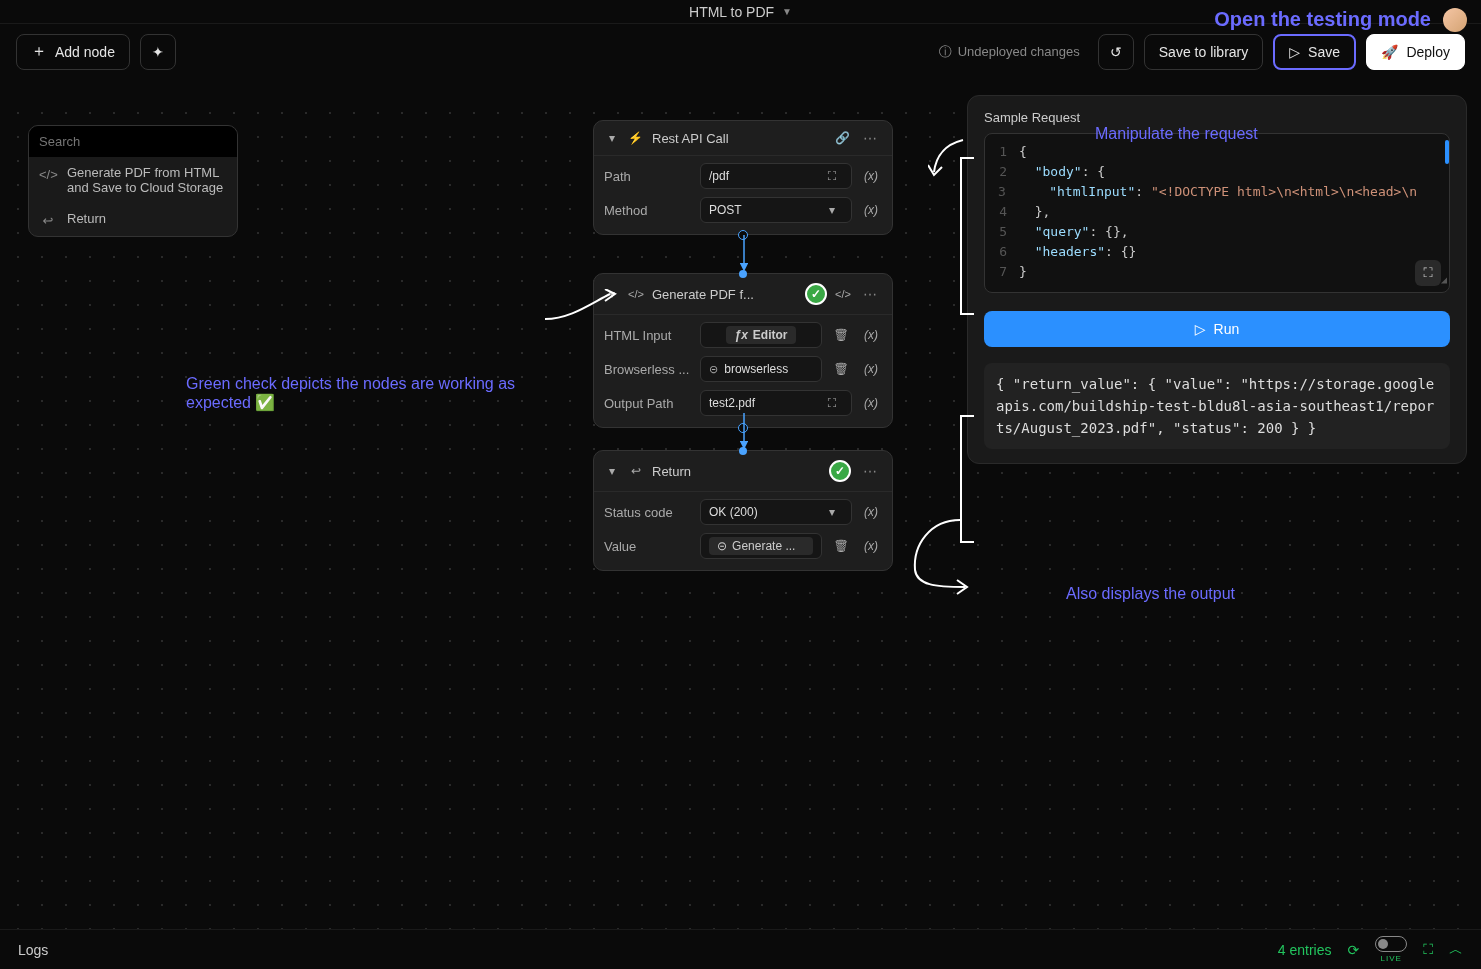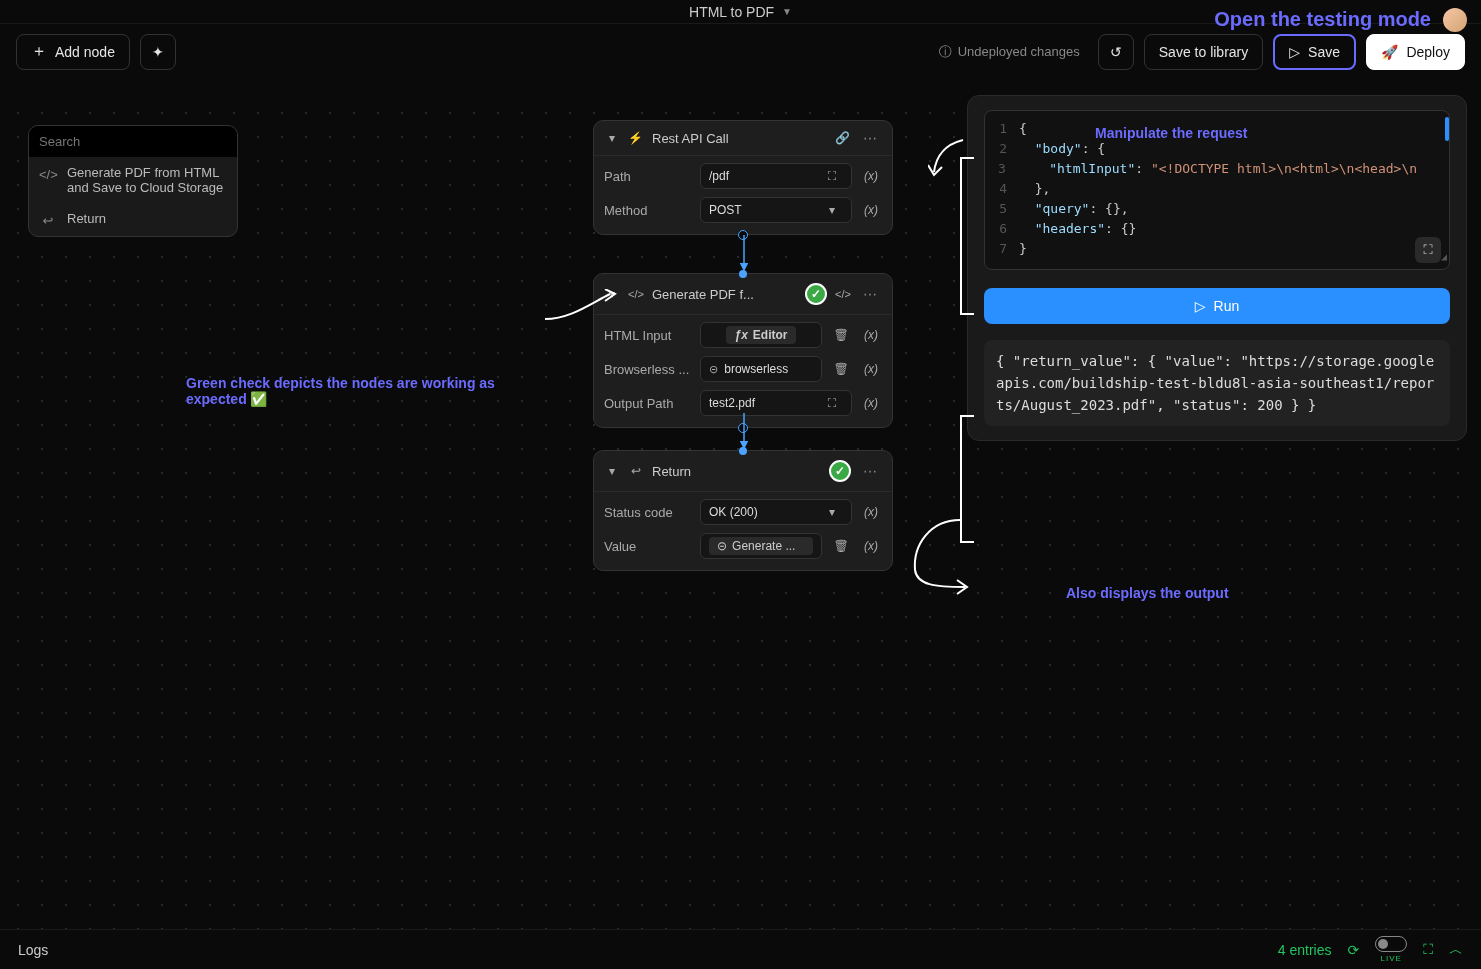--- a/index.html
+++ b/index.html
@@ -234,22 +234,22 @@
   font-family: ui-monospace,"SF Mono",Menlo,monospace;
   font-size:14px;
   line-height:22px;
   color:#ddd;
   word-break:break-all;
 }
 
 .annotation {
   position:absolute;
   color:#6b6bff;
-  font-weight:700;
-  font-size:14px;
+  font-weight:400;
+  font-size:16px;
 }
 .anno-green-check { left:186px; top:280px; width:360px; text-align:left; }
 
 .bracket {
   position:absolute;
   border:2px solid #fff;
   border-right:none;
 }
 
 svg.connector { position:absolute; pointer-events:none; }
@@ -461,20 +461,21 @@
   </div>
 
   <div class="annotation anno-green-check">Green check depicts the nodes are working as expected ✅</div>
 
   <svg class="connector" style="left:540px; top:194px;" width="80" height="40">
     <path d="M5,30 C30,30 50,15 70,5" stroke="#fff" stroke-width="2" fill="none"></path>
     <path d="M65,0 L75,5 L65,12" stroke="#fff" stroke-width="2" fill="none"></path>
   </svg>
 
   <div class="test-panel">
+    <div class="tp-title">Sample Request</div>
     <div class="code-editor">
       <div class="blue-right-border"></div>
       <div class="code-line">
           <span class="ln">1</span>
           <span class="ct tok-brace">{</span>
         </div>
       <div class="code-line">
           <span class="ln">2</span>
           <span class="ct"><span class="tok-brace">  </span><span class="tok-key">"body"</span><span class="tok-punc">: {</span></span>
         </div>

